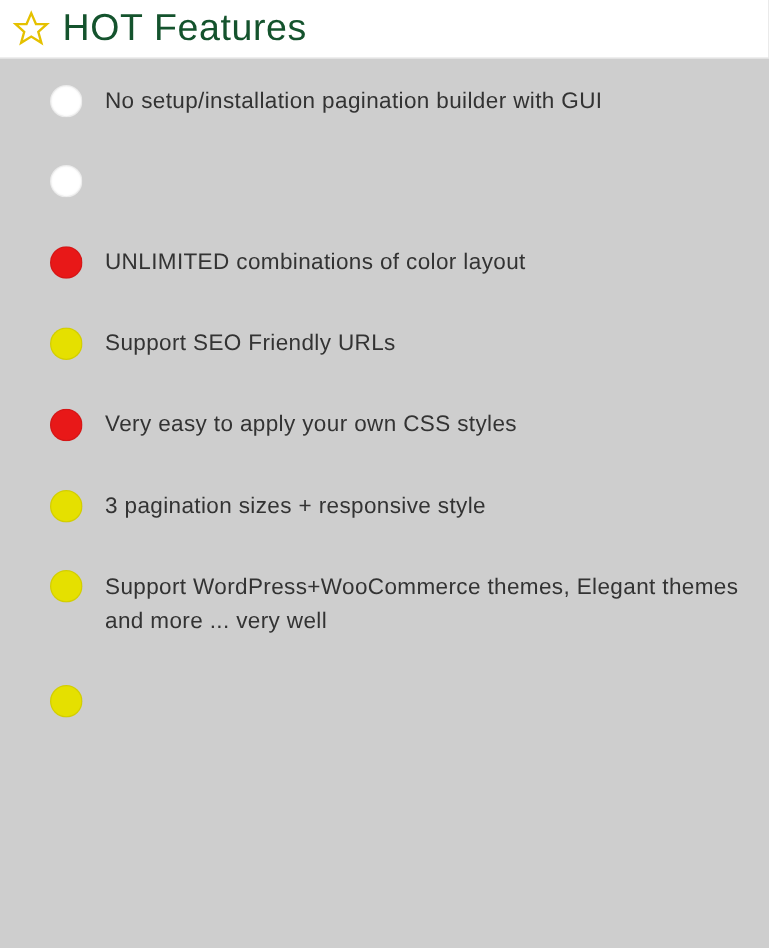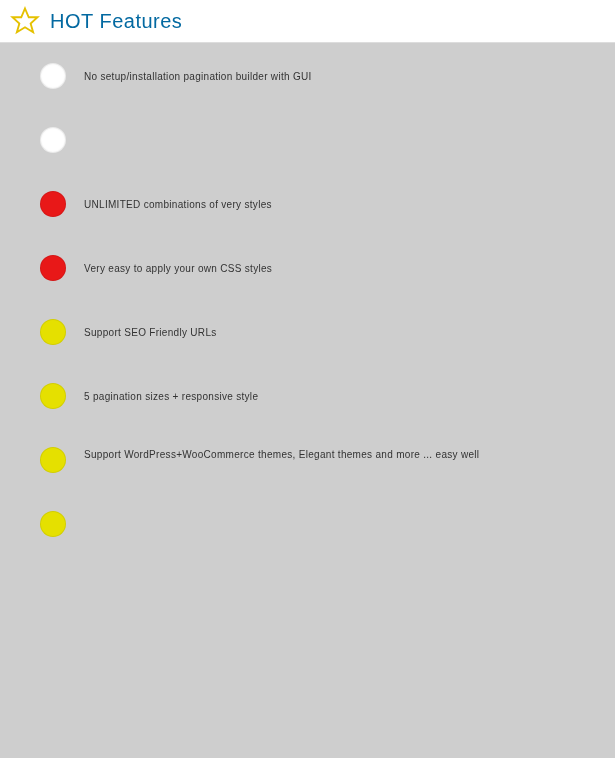--- a/index.html
+++ b/index.html
@@ -27,22 +27,22 @@
       height: 30px;
       display: flex;
       align-items: center;
       justify-content: center;
     }
     .star-icon svg {
       width: 30px;
       height: 30px;
     }
     .header-title {
-      color: #0369a1;
-      font-size: 20px;
+      color: #14532d;
+      font-size: 30px;
       font-weight: 300;
       letter-spacing: 0.5px;
     }
     .feature-list {
       padding: 20px 24px 20px 24px;
     }
     .feature-item {
       display: flex;
       align-items: center;
       gap: 18px;
@@ -61,21 +61,21 @@
       box-shadow: inset 0 0 2px rgba(0,0,0,0.06);
     }
     .bullet-red {
       background: #e81818;
     }
     .bullet-yellow {
       background: #e5e000;
     }
     .feature-text {
       color: #333333;
-      font-size: 10px;
+      font-size: 18px;
       font-weight: 300;
       line-height: 1.5;
       letter-spacing: 0.3px;
     }
     .feature-item-multiline {
       align-items: flex-start;
     }
     .feature-item-multiline .bullet {
       margin-top: 0px;
     }
@@ -100,40 +100,40 @@
   </div>
 
 
   <div class="feature-item">
     <span class="bullet bullet-white"></span>
   </div>
 
 
   <div class="feature-item">
     <span class="bullet bullet-red"></span>
-    <span class="feature-text">UNLIMITED combinations of very styles</span>
+    <span class="feature-text">UNLIMITED combinations of color layout</span>
+  </div>
+
+  <div class="feature-item">
+    <span class="bullet bullet-yellow"></span>
+    <span class="feature-text">Support SEO Friendly URLs</span>
   </div>
 
   <div class="feature-item">
     <span class="bullet bullet-red"></span>
     <span class="feature-text">Very easy to apply your own CSS styles</span>
   </div>
 
   <div class="feature-item">
     <span class="bullet bullet-yellow"></span>
-    <span class="feature-text">Support SEO Friendly URLs</span>
-  </div>
-
-  <div class="feature-item">
-    <span class="bullet bullet-yellow"></span>
-    <span class="feature-text">5 pagination sizes + responsive style</span>
+    <span class="feature-text">3 pagination sizes + responsive style</span>
   </div>
 
   <div class="feature-item feature-item-multiline">
     <span class="bullet bullet-yellow"></span>
-    <span class="feature-text" style="margin-left:0; text-indent:0; display:inline;">Support WordPress+WooCommerce themes, Elegant themes and more ... easy well</span>
+    <span class="feature-text" style="margin-left:0; text-indent:0; display:inline;">Support WordPress+WooCommerce themes, Elegant themes and more ... very well</span>
   </div>
 
   <div class="feature-item">
     <span class="bullet bullet-yellow"></span>
   </div>
 
 </div>
 
 </body></html>

